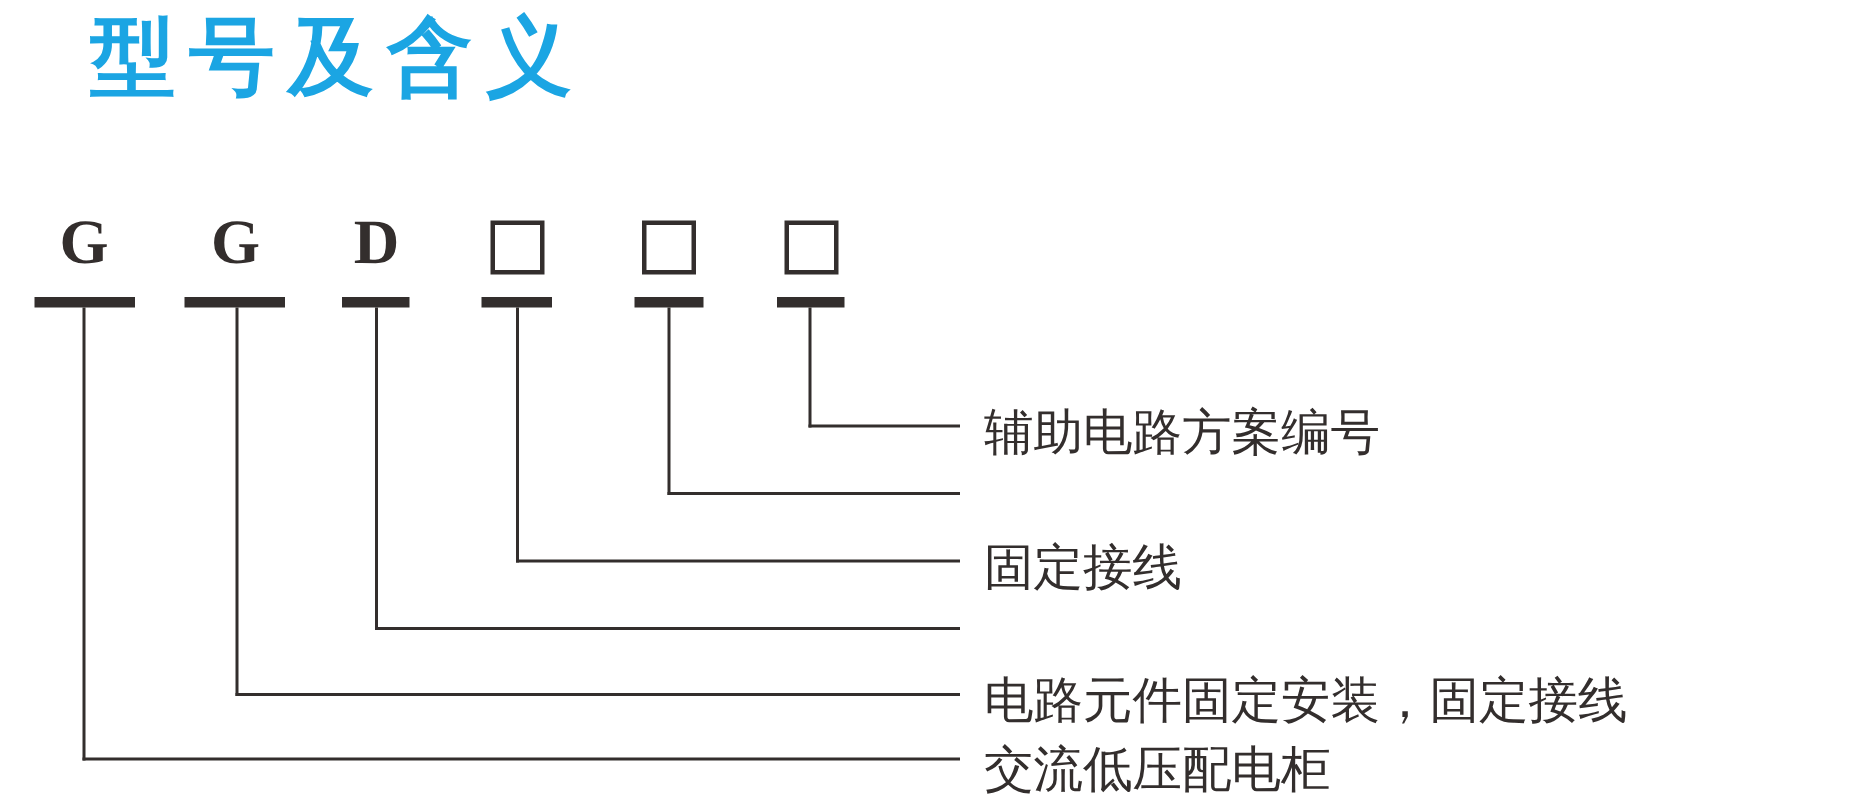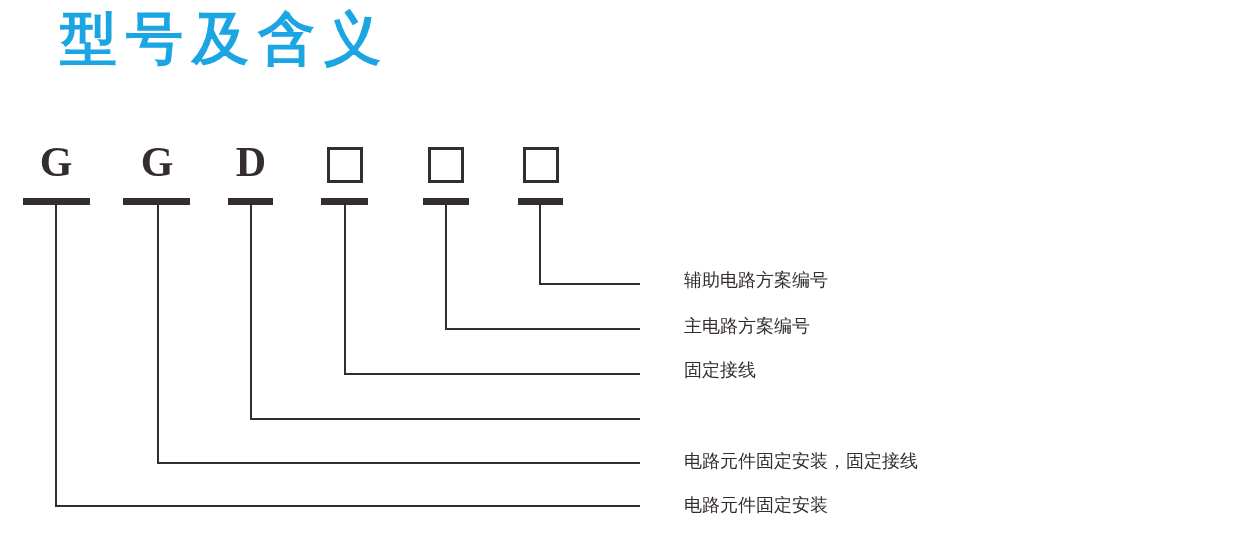--- a/index.html
+++ b/index.html
@@ -59,29 +59,29 @@
     border-bottom:2px solid var(--ink);
   }
   .conn-1{left:55px;width:585px;height:302px;}
   .conn-2{left:157px;width:483px;height:259px;}
   .conn-3{left:250px;width:390px;height:215px;}
   .conn-4{left:344px;width:296px;height:170px;}
   .conn-5{left:445px;width:195px;height:125px;}
   .conn-6{left:539px;width:101px;height:80px;}
   
   .meaning-label{
-    position:absolute;left:684px;
-    font-size:18px;line-height:1;color:var(--ink);
+    position:absolute;left:656px;
+    font-size:33px;line-height:1;color:var(--ink);
     white-space:nowrap;
   }
   .lab-1{top:271px;}
   .lab-2{top:317px;}
   .lab-3{top:361px;}
   .lab-4{top:408px;}
-  .lab-5{top:452px;}
+  .lab-5{top:452px;font-family:Liberation Serif, serif;}
   .lab-6{top:496px;}
 </style>
 </head>
 <body>
 
 <div id="stage">
 
   <div class="page-title">型号及含义</div>
 
   <div class="model-letter letter-1">G</div>
@@ -99,18 +99,17 @@
   <div class="underbar bar-6"></div>
 
   <div class="connector conn-1"></div>
   <div class="connector conn-2"></div>
   <div class="connector conn-3"></div>
   <div class="connector conn-4"></div>
   <div class="connector conn-5"></div>
   <div class="connector conn-6"></div>
 
   <div class="meaning-label lab-1">辅助电路方案编号</div>
-  <div class="meaning-label lab-2">主电路方案编号</div>
   <div class="meaning-label lab-3">固定接线</div>
   <div class="meaning-label lab-5">电路元件固定安装，固定接线</div>
-  <div class="meaning-label lab-6">电路元件固定安装</div>
+  <div class="meaning-label lab-6">交流低压配电柜</div>
 
 </div>
 
 </body></html>

